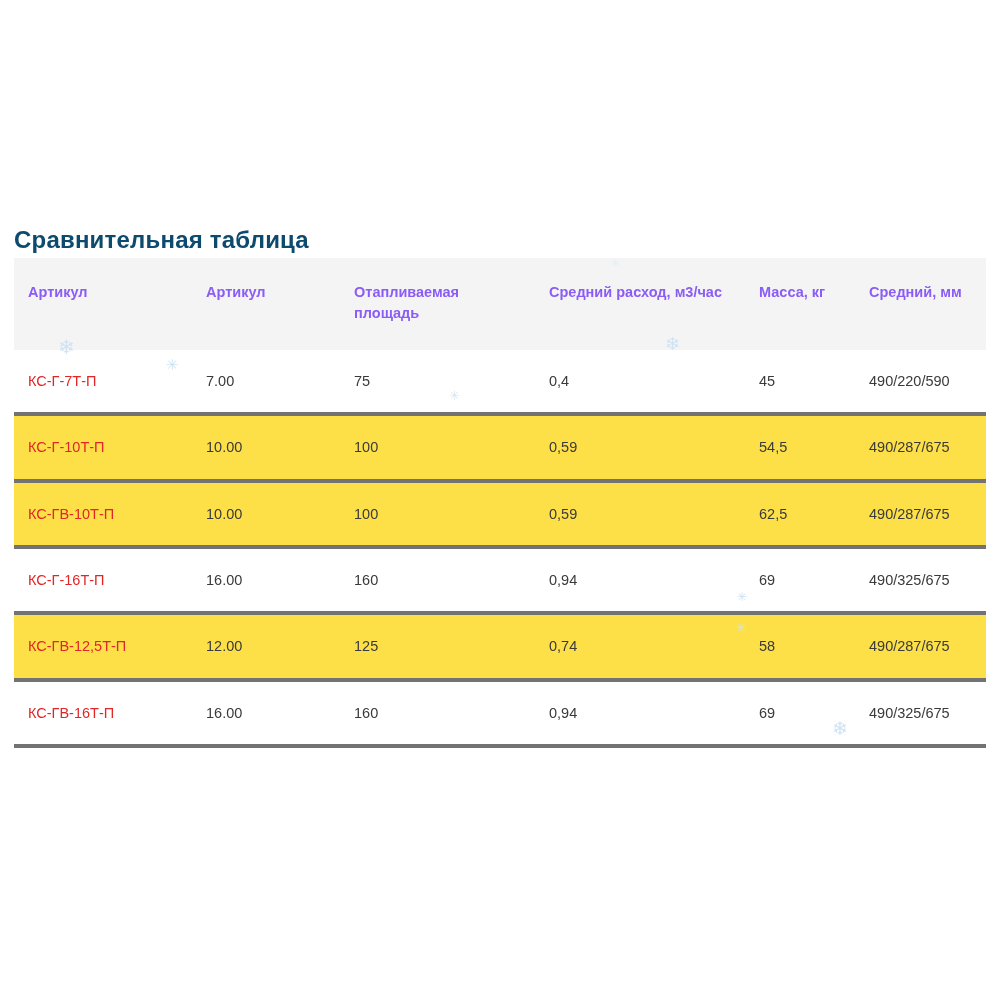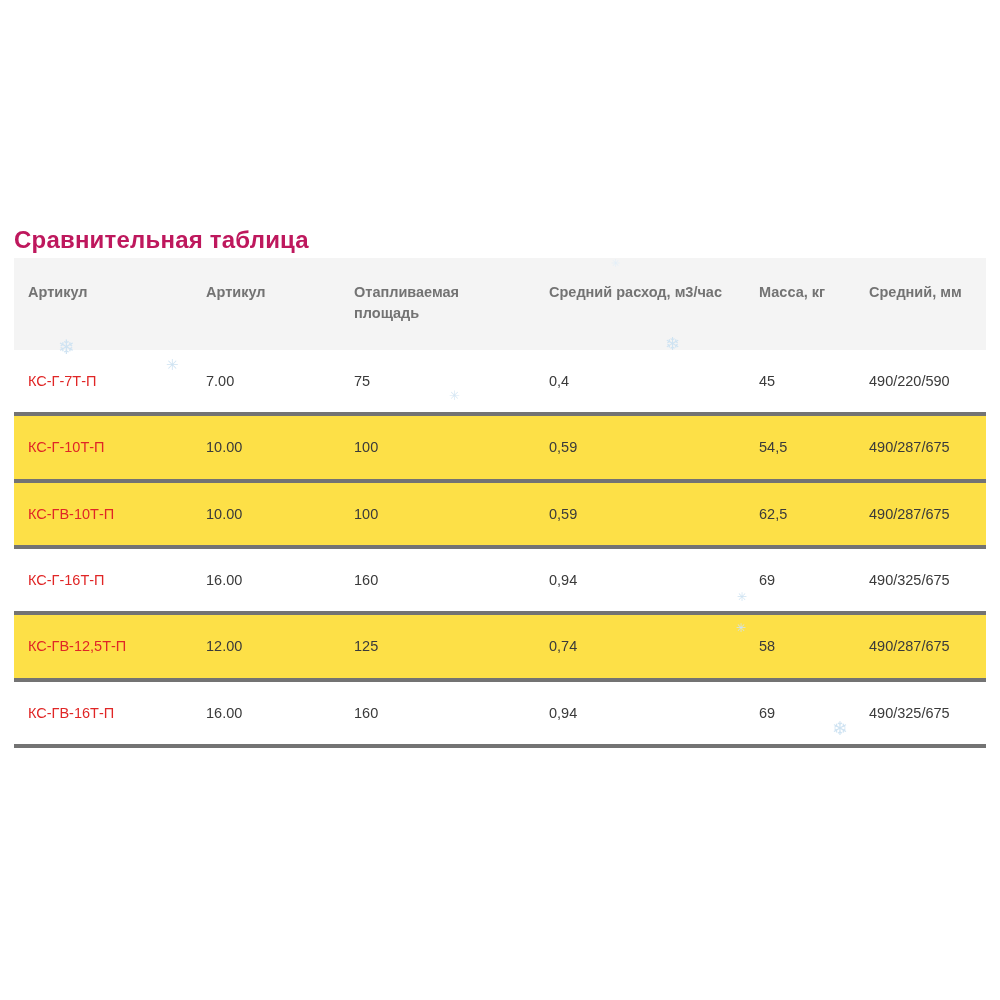--- a/index.html
+++ b/index.html
@@ -21,40 +21,40 @@
     top: 0;
     width: 1000px;
     height: 1000px;
   }
   .title {
     position: absolute;
     left: 14px;
     top: 210px;
     font-size: 24px;
     font-weight: bold;
-    color: #be185d;
+    color: #0c4a6e;
     letter-spacing: 0.2px;
   }
   .table-wrap {
     position: absolute;
     left: 14px;
     top: 258px;
     width: 972px;
   }
   table.compare {
     width: 972px;
     border-collapse: collapse;
     table-layout: fixed;
   }
   table.compare thead th {
     background: #f4f4f4;
     text-align: left;
     font-size: 14.5px;
     font-weight: bold;
-    color: #737373;
+    color: #8b5cf6;
     padding: 24px 12px 26px 12px;
     vertical-align: top;
     line-height: 1.45;
     border: none;
   }
   table.compare thead th:first-child {
     padding-left: 14px;
   }
   table.compare tbody td {
     font-size: 14.5px;

